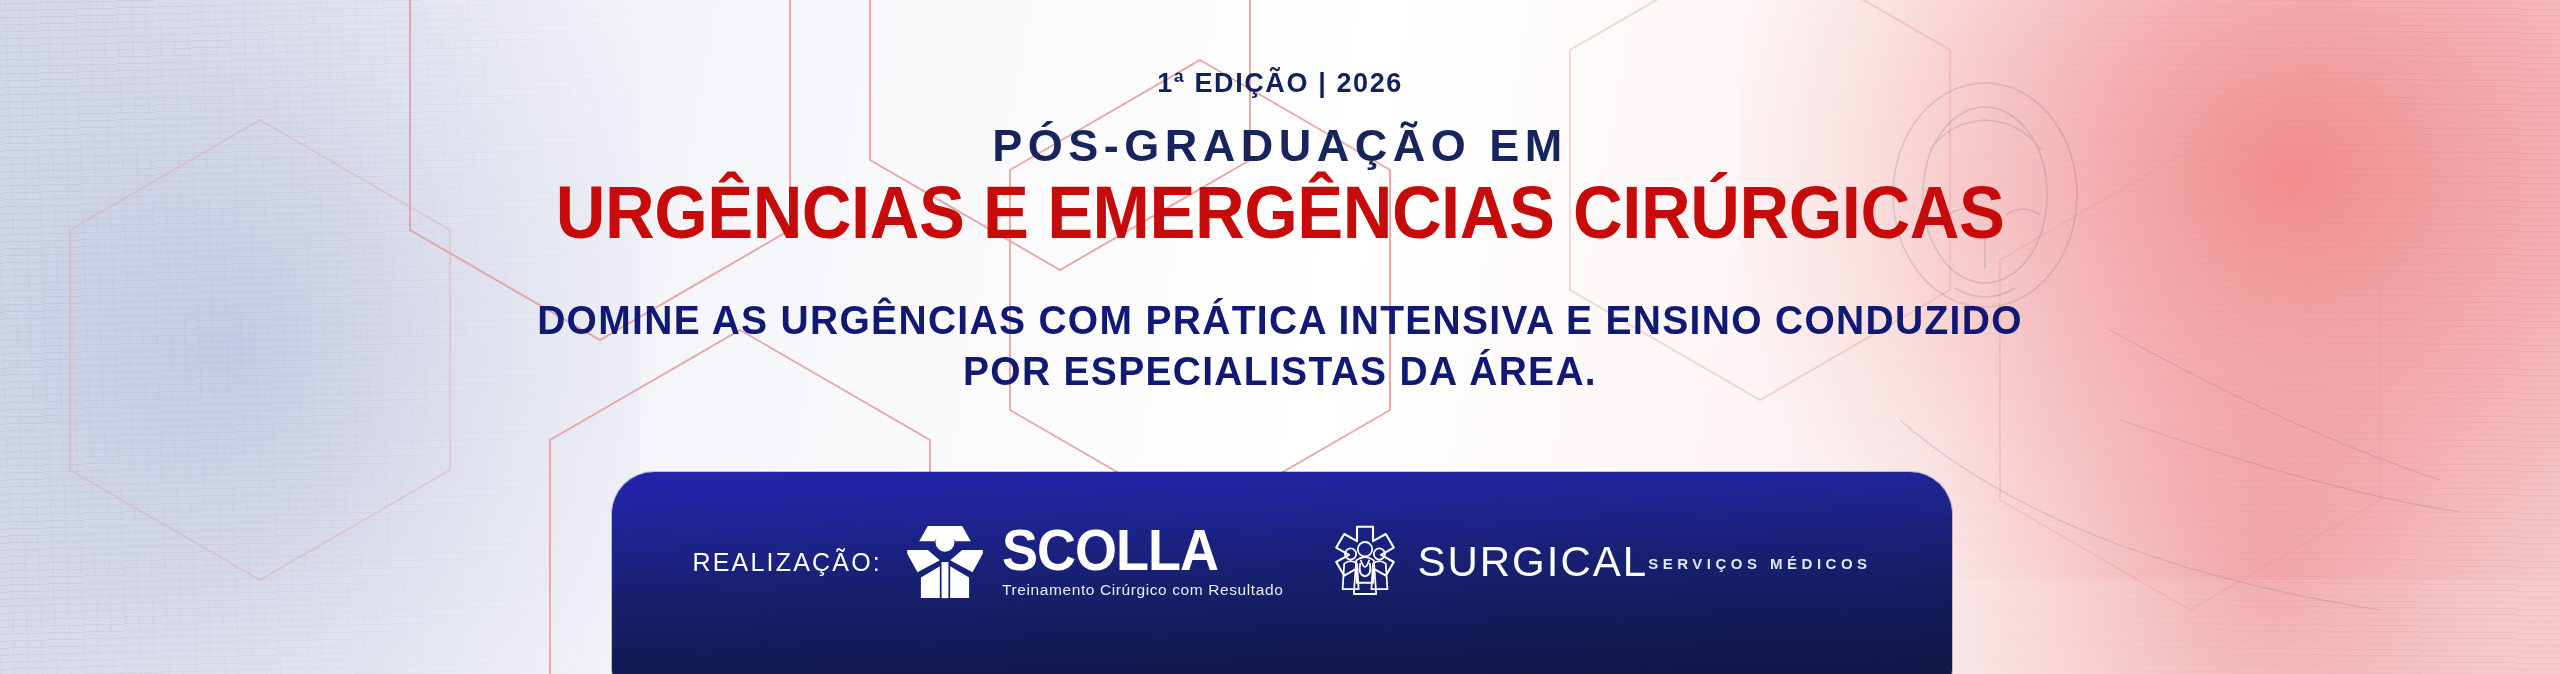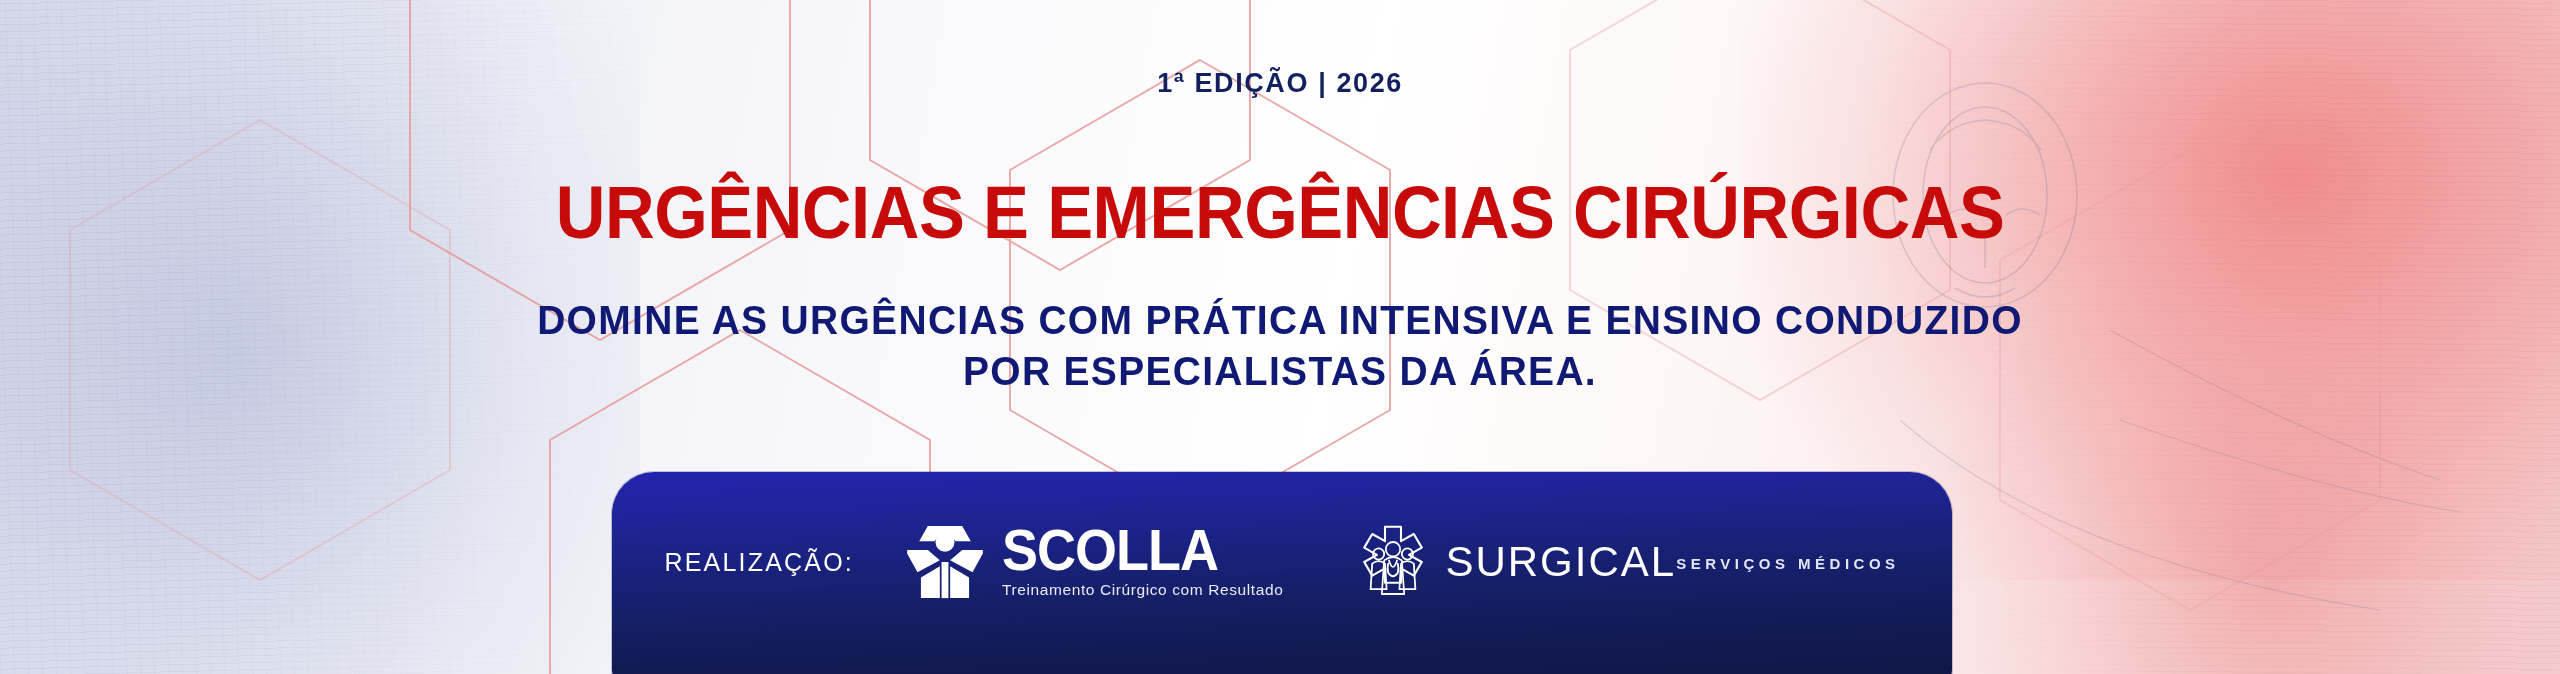--- a/index.html
+++ b/index.html
@@ -141,21 +141,21 @@
         #121a52 70%,
         #0e1640 100%);
     box-shadow:0 0 0 1px rgba(25,30,90,.25);
     overflow:hidden;
   }
   .panel-row{
     position:absolute;
     left:0;right:0;top:42px;
     height:96px;
     display:flex;align-items:center;justify-content:center;
-    gap:48px;
+    gap:20px;
   }
   .realizacao{
     color:#ffffff;
     font-size:25px;
     font-weight:400;
     letter-spacing:2.2px;
     white-space:nowrap;
   }
 
   .logo-scolla{display:flex;align-items:center;gap:14px;}
@@ -217,20 +217,21 @@
       <path d="M1985 230 l0 38"></path>
       <path d="M1955 288 q30 18 60 0"></path>
       <path d="M2110 330 q180 100 330 150" stroke-width="1.2"></path>
       <path d="M2120 420 q200 70 340 92" stroke-width="1.2"></path>
       <path d="M1900 420 q160 140 480 190" stroke-width="1.2"></path>
     </g>
   </svg>
 
   <div class="content">
     <div class="edition">1ª EDIÇÃO | 2026</div>
+    <div class="kicker">PÓS-GRADUAÇÃO EM</div>
     <div class="headline">URGÊNCIAS E EMERGÊNCIAS CIRÚRGICAS</div>
     <div class="subtitle">
       <div>DOMINE AS URGÊNCIAS COM PRÁTICA INTENSIVA E ENSINO CONDUZIDO</div>
       <div>POR ESPECIALISTAS DA ÁREA.</div>
     </div>
   </div>
 
   <div class="panel">
     <div class="panel-row">
 

